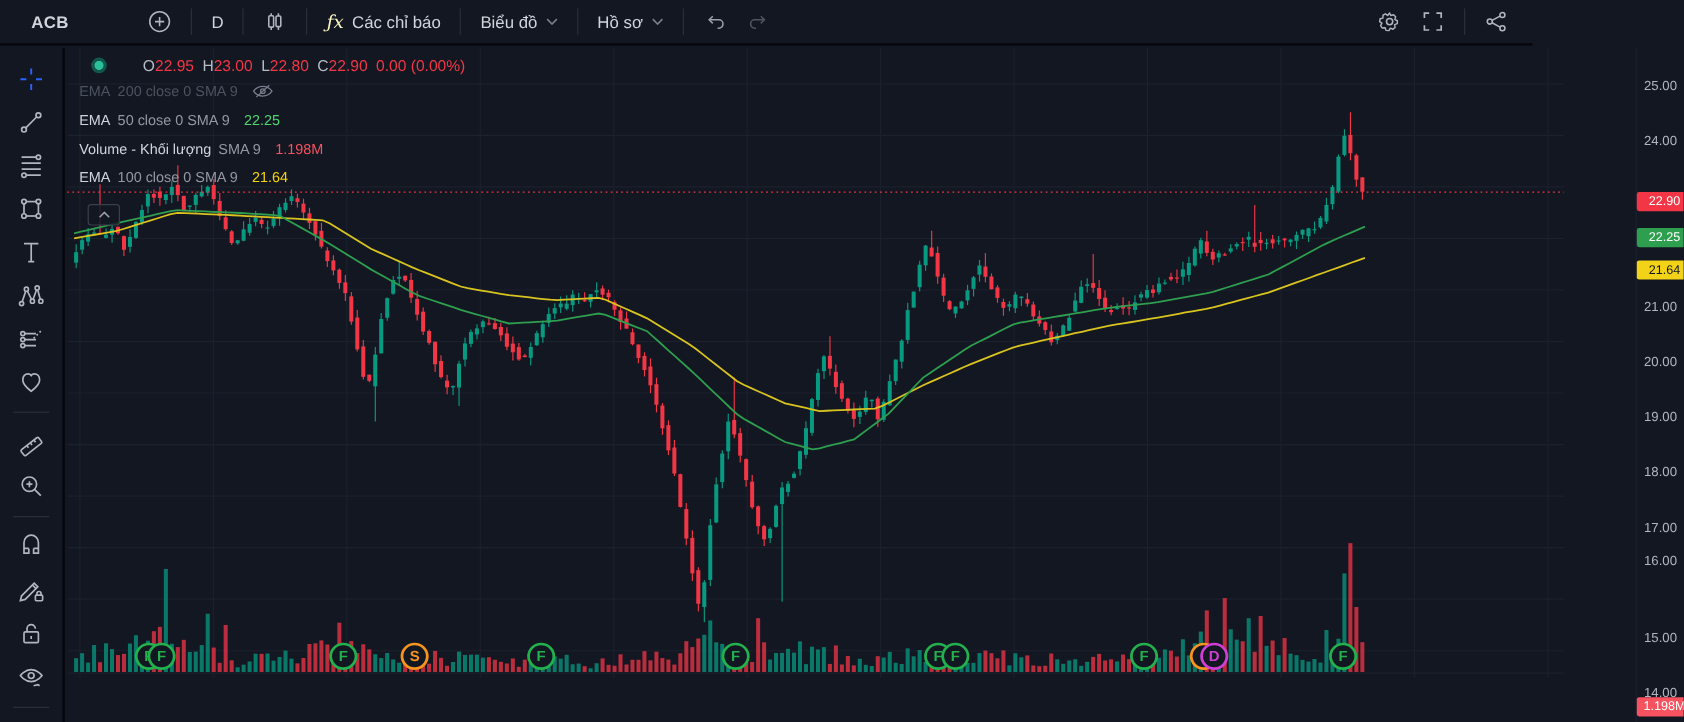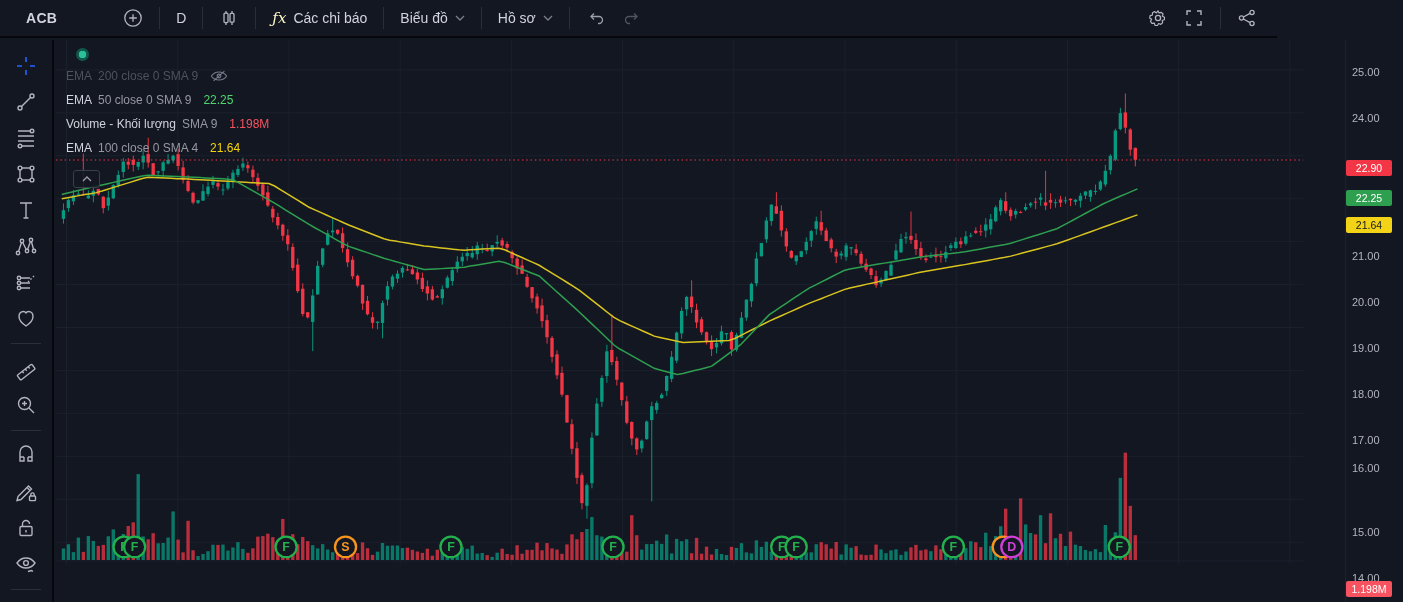--- a/index.html
+++ b/index.html
@@ -52,21 +52,21 @@
   .ind-row.muted, .ind-row.muted .params{ color:#4c525e; }
   .ind-val{ margin-left:6px; font-weight:400; }
   .eye-ic{ width:18px; height:14px; margin-left:6px; }
   .collapse-btn{
     position:absolute; left:73px; top:170px; width:27px; height:18px; z-index:10;
     background:rgba(19,23,34,.85); border:1px solid #3a3f4c; border-radius:3px;
     display:flex; align-items:center; justify-content:center; cursor:pointer;
   }
   
   .price-axis{
-    position:absolute; top:40px; right:0; width:58px; height:562px;
+    position:absolute; top:40px; right:0; width:40px; height:562px;
     background:#131722; border-left:1px solid #1c2130; z-index:20;
     font-size:11px; color:#b2b5be;
   }
   .tick{ position:absolute; left:6px; height:14px; line-height:14px; }
   .axis-label{
     position:absolute; left:0; width:46px; height:16px; line-height:16px;
     text-align:center; font-size:10.5px; border-radius:2px; z-index:2; font-weight:400;
   }
 </style>
 </head>
@@ -980,20 +980,27 @@
     </g>
     <g>
       <circle cx="1165" cy="583" r="11" fill="#131722" stroke="#23b14d" stroke-width="2.4"></circle>
       <text x="1165" y="587.5" text-anchor="middle" font-size="13" font-weight="700" fill="#23b14d" font-family="Liberation Sans, DejaVu Sans, sans-serif">F</text>
     </g>
   </svg>
 
 <div class="legend">
   <div class="legend-title-row">
     <span class="live-dot"></span>
+    <span class="ohlc">
+      <span><span class="lbl">O</span><span class="val">22.95</span></span>
+      <span><span class="lbl">H</span><span class="val">23.00</span></span>
+      <span><span class="lbl">L</span><span class="val">22.80</span></span>
+      <span><span class="lbl">C</span><span class="val">22.90</span></span>
+      <span class="val">0.00 (0.00%)</span>
+    </span>
   </div>
   <div class="ind-row muted">
     <span>EMA</span>
     <span class="params">200 close 0 SMA 9</span>
     <svg class="eye-ic" viewBox="0 0 20 14">
       <path d="M1.5 7s3-4.5 8.5-4.5S18.5 7 18.5 7s-3 4.5-8.5 4.5S1.5 7 1.5 7z" fill="none" stroke="#787d8b" stroke-width="1.2"></path>
       <circle cx="10" cy="7" r="2.1" fill="none" stroke="#787d8b" stroke-width="1.2"></circle>
       <path d="M4 12.5L16 1.5" stroke="#787d8b" stroke-width="1.2"></path>
     </svg>
   </div>
@@ -1002,21 +1009,21 @@
     <span class="params">50 close 0 SMA 9</span>
     <span class="ind-val" id="val-ema50" style="color: rgb(79, 214, 110);">22.25</span>
   </div>
   <div class="ind-row">
     <span>Volume - Khối lượng</span>
     <span class="params">SMA 9</span>
     <span class="ind-val" id="val-volume" style="color: rgb(247, 82, 95);">1.198M</span>
   </div>
   <div class="ind-row">
     <span>EMA</span>
-    <span class="params">100 close 0 SMA 4</span>
+    <span class="params">100 close 0 SMA 9</span>
     <span class="ind-val" id="val-ema100" style="color: rgb(245, 212, 9);">21.64</span>
   </div>
 </div>
 
 <div class="collapse-btn">
   <svg width="10" height="6" viewBox="0 0 10 6">
     <path d="M1 5l4-4 4 4" fill="none" stroke="#9a9fab" stroke-width="1.3"></path>
   </svg>
 </div>
 

